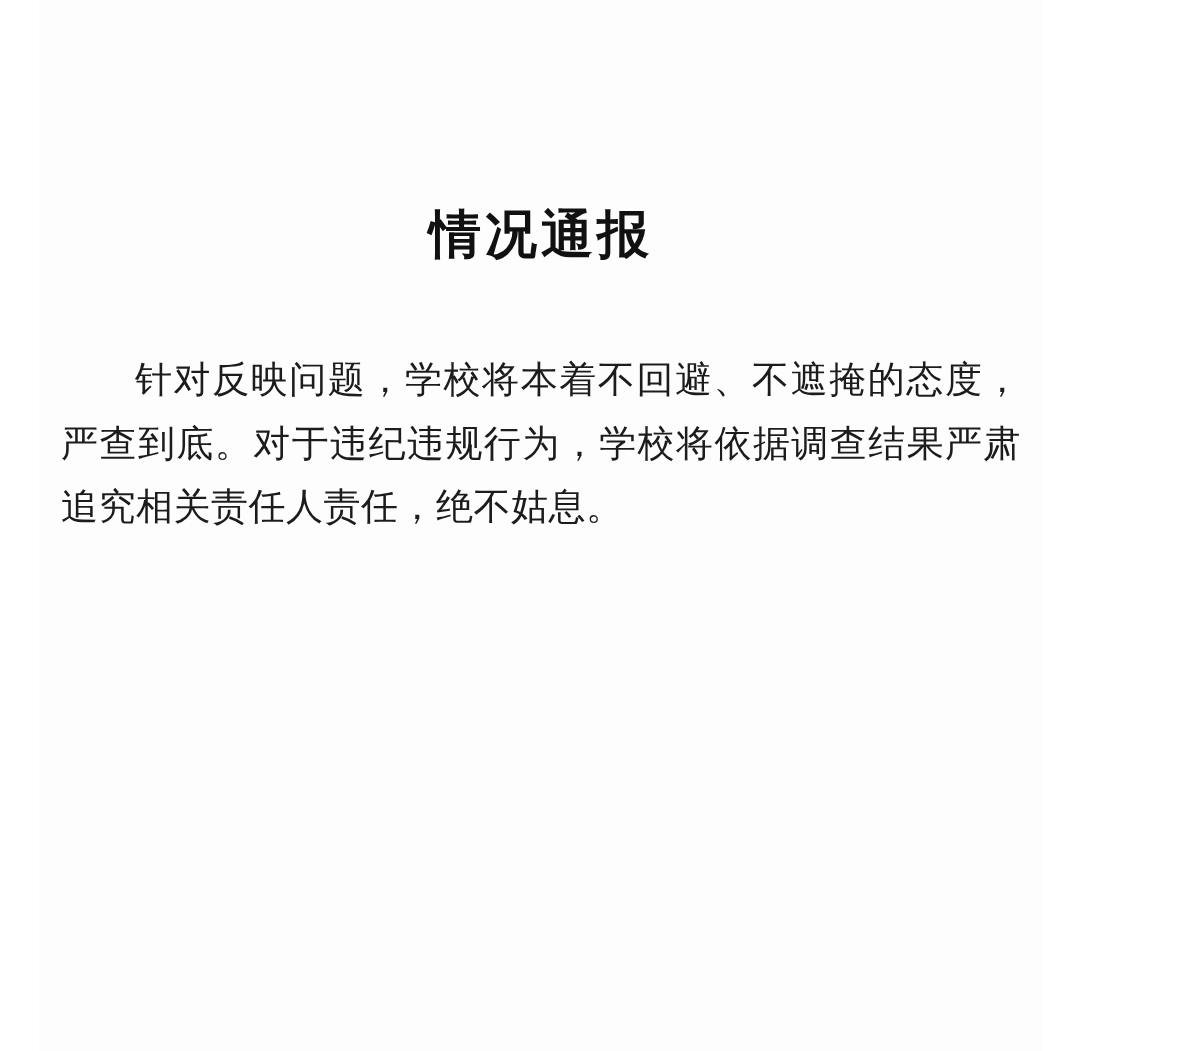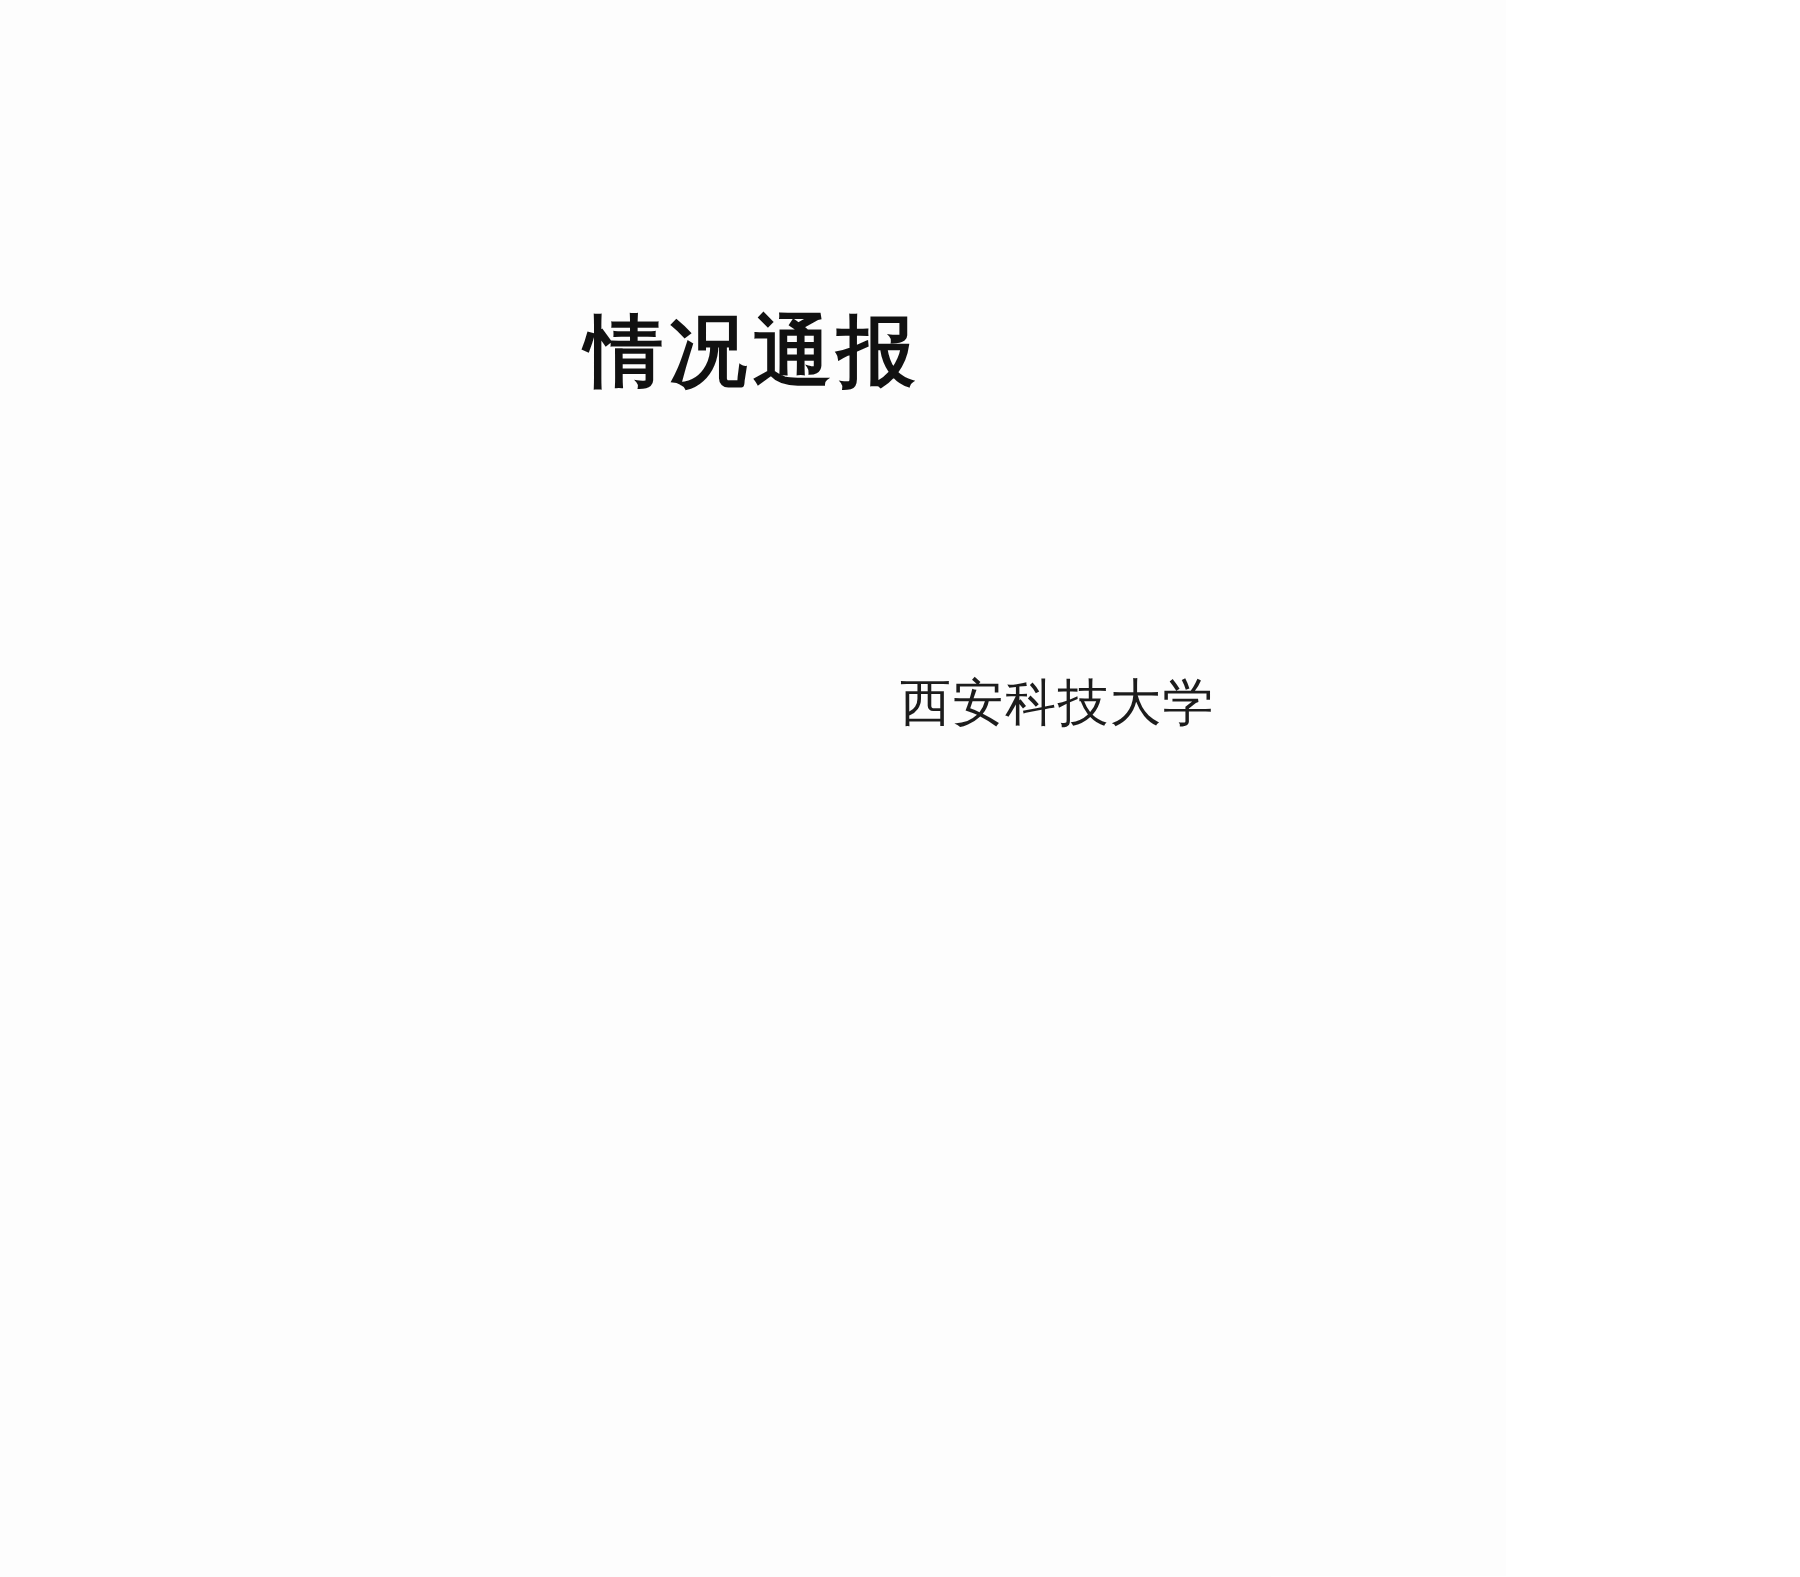--- a/index.html
+++ b/index.html
@@ -15,20 +15,21 @@
     -webkit-font-smoothing: antialiased;
   }
   .page {
     position: relative;
     width: 1004px;
     height: 1051px;
     background: #fdfdfd;
     box-sizing: border-box;
     padding: 0;
     overflow: hidden;
+    margin-left: 39px;
   }
   .doc-title {
     text-align: center;
     font-size: 52px;
     font-weight: 700;
     letter-spacing: 4px;
     margin: 0;
     padding-top: 200px;
     color: #111111;
     font-family: "DejaVu Serif", "Liberation Serif", serif;
@@ -70,19 +71,19 @@
   }
 </style>
 </head>
 <body>
 
 <div class="page">
 
   <h1 class="doc-title">情况通报</h1>
 
   <div class="body-block">
+    <p class="para">针对反映问题，学校将本着不回避、不遮掩的态度，严查到底。对于违纪违规行为，学校将依据调查结果严肃追究相关责任人责任，绝不姑息。</p>
   </div>
 
   <div class="signature-block">
-    <div class="sig-line">西安科技大学</div>
   </div>
 
 </div>
 
 </body></html>

